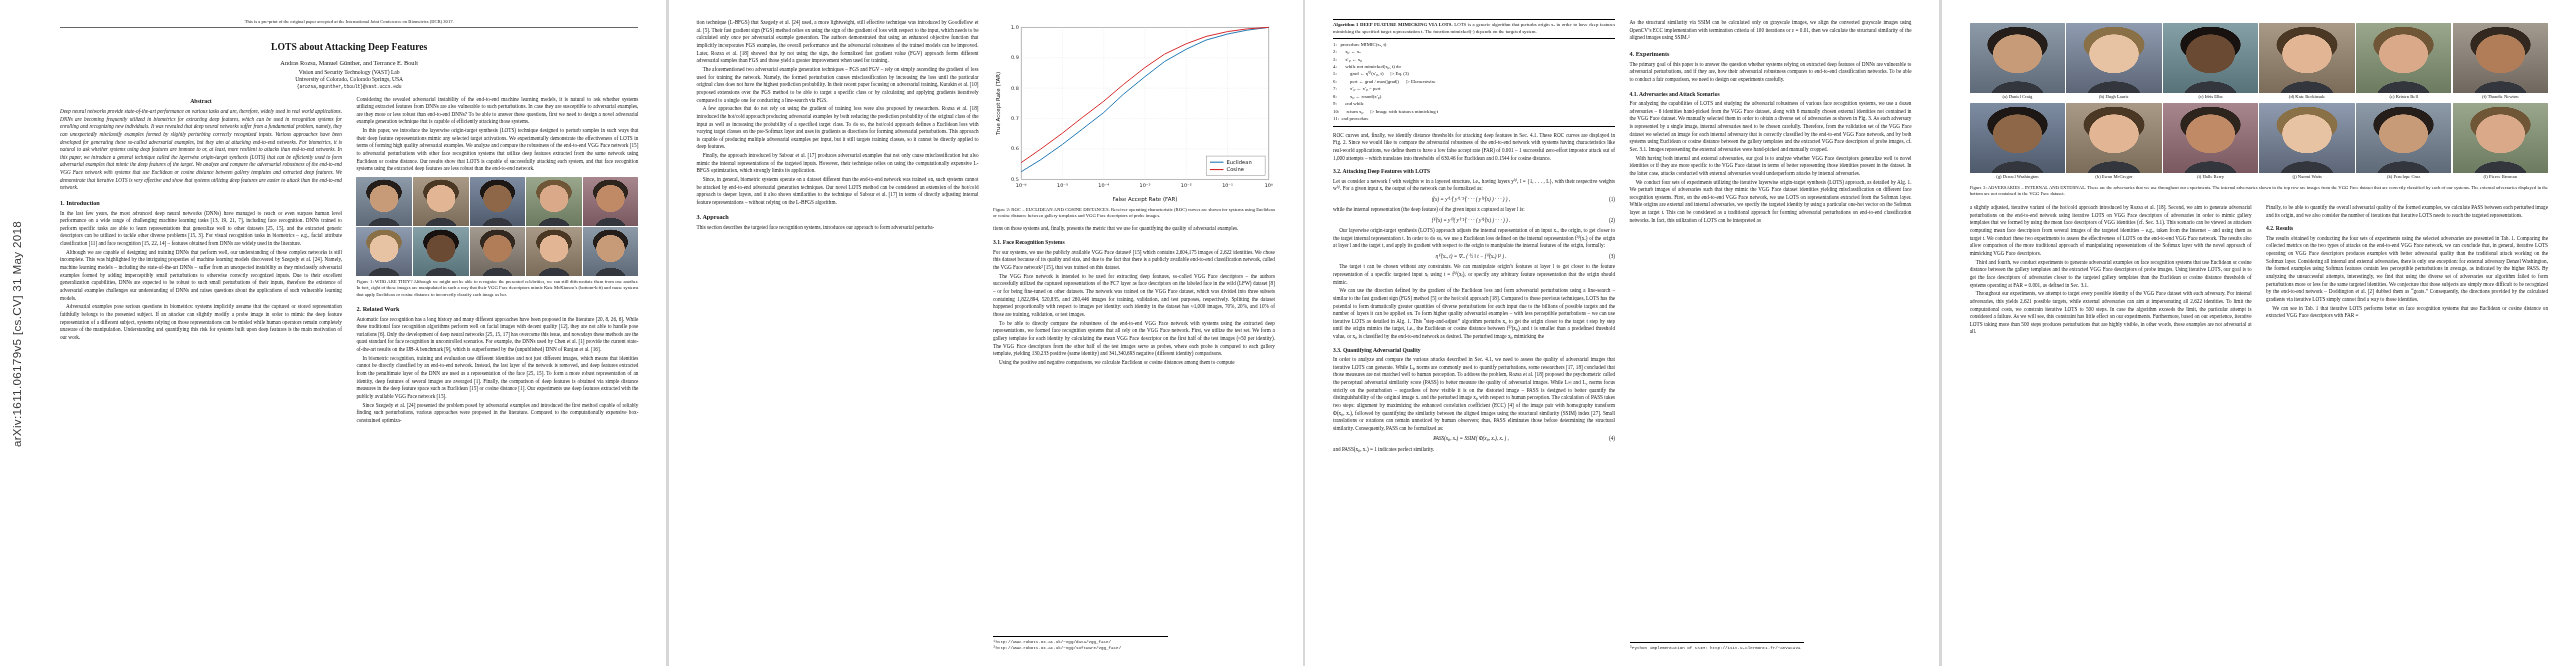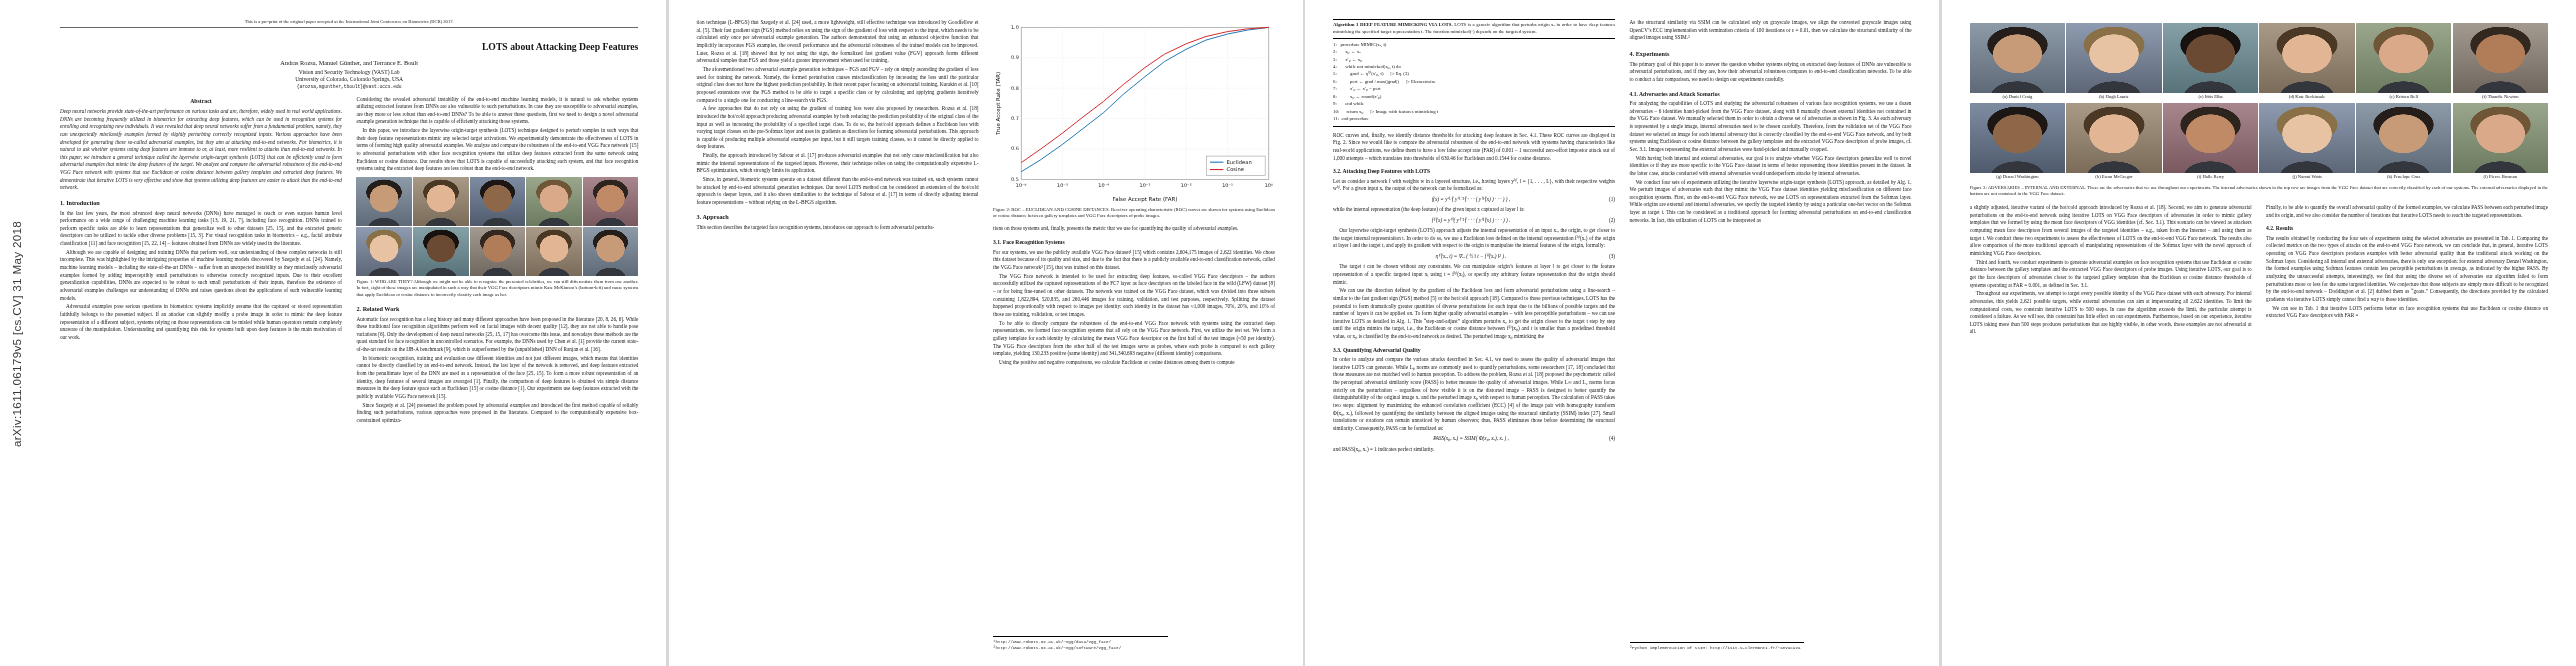--- a/index.html
+++ b/index.html
@@ -21,21 +21,21 @@
   .col{flex:1 1 0;min-width:0;text-align:justify;font-size:5.2px;line-height:1.47}
   .col.flexcol{display:flex;flex-direction:column}
 
   .p{text-indent:6.1px;margin-bottom:1.1px}
   .p.noindent{text-indent:0}
   h1.sec{font-size:6.2px;font-weight:bold;text-align:left;margin:5.6px 0 2.8px}
   h2.subsec{font-size:5.6px;font-weight:bold;text-align:left;margin:5px 0 2.2px}
 
   
   .notice{font-size:4.6px;text-align:center;color:#222;padding-bottom:2.8px;border-bottom:0.4px solid #666;margin-bottom:13.3px}
-  .title{font-size:9.7px;font-weight:bold;text-align:right;margin-bottom:7.2px}
+  .title{font-size:9.7px;font-weight:bold;text-align:center;margin-bottom:7.2px}
   .authors{font-size:6.3px;text-align:center;margin-bottom:2.8px}
   .affil{font-size:5.6px;text-align:center;margin-bottom:1.1px}
   .email{font-size:4.6px;text-align:center;font-family:"Liberation Mono",monospace;margin-top:1.7px;color:#222}
 
   .abs-head{font-size:5.8px;font-weight:bold;text-align:center;margin:1.1px 0 2.8px}
   .abstract{font-style:italic}
 
   
   .fig-grid{display:grid;gap:1.1px;margin:3.9px 0 2.8px}
   .grid-5{grid-template-columns:repeat(5,1fr)}

